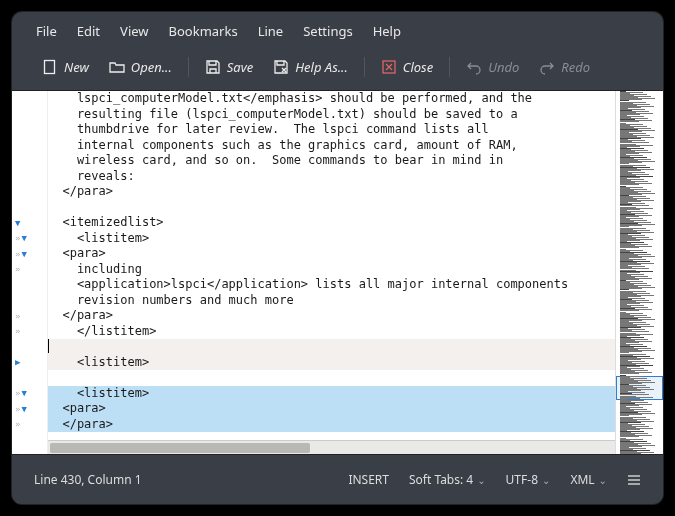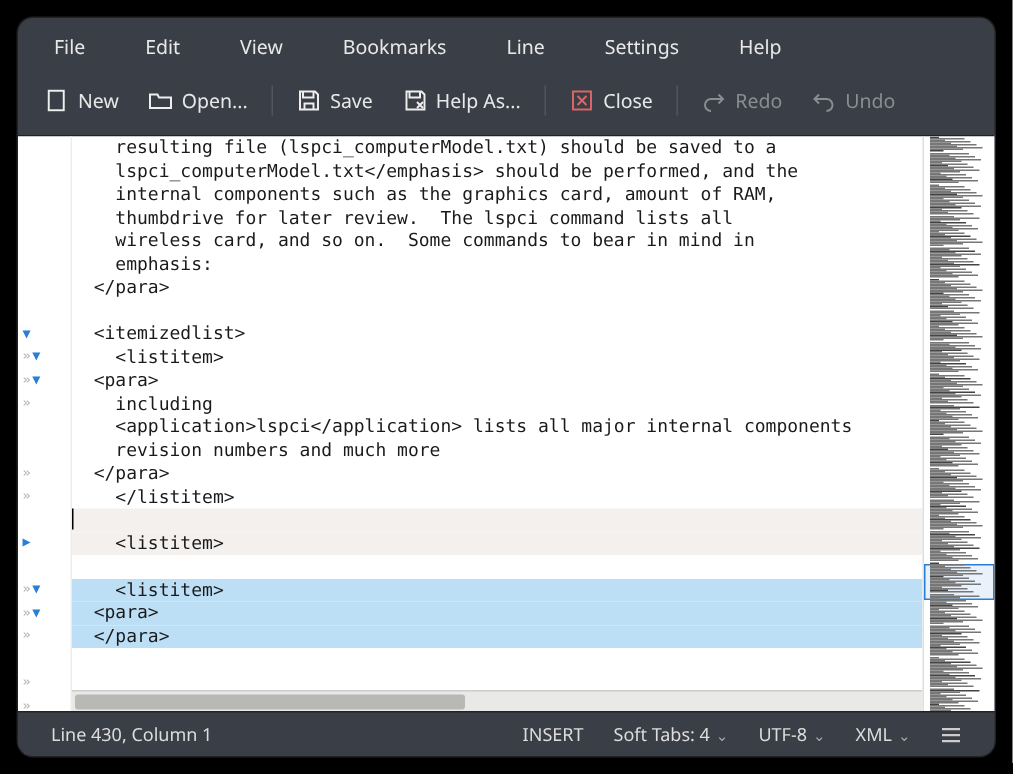--- a/index.html
+++ b/index.html
@@ -18,32 +18,33 @@
     width: 651px; height: 492px;
     background: #3a3e46;
     border-radius: 10px;
     display: flex;
     flex-direction: column;
     overflow: hidden;
     box-shadow: 0 0 0 1px #222;
   }
   .menubar {
     display: flex;
-    gap: 20px;
+    gap: 0;
     padding: 6px 14px 4px 14px;
     font-size: 13px;
     color: #e8e8e8;
     align-items: flex-end;
   }
   .menubar .menu-item { padding: 4px 10px; cursor: pointer; }
   .toolbar {
     display: flex;
     align-items: center;
-    padding: 4px 8px 8px 8px;
+    padding: 4px 8px 8px 20px;
     gap: 0;
+    font-style: italic;
   }
   .tool-btn {
     display: flex;
     align-items: center;
     gap: 6px;
     padding: 6px 10px;
     font-size: 13px;
     color: #e8e8e8;
     cursor: pointer;
     border-radius: 2px;
@@ -107,21 +108,21 @@
   .minimap .mm-viewport {
     position: absolute;
     left: 0; right: 0;
     height: 24px;
     border: 1px solid #2a7fd4;
     background: rgba(42,127,212,0.1);
   }
   .statusbar {
     display: flex;
     align-items: center;
-    padding: 6px 12px;
+    padding: 16px 12px;
     font-size: 12px;
     color: #ddd;
     background: #3a3e46;
     border-top: 1px solid #222;
   }
   .statusbar .spacer { flex: 1; }
   .statusbar .chunk { padding: 0 10px; display:flex; align-items:center; gap:4px; cursor:pointer;}
   .chev { font-size: 10px; color:#aaa;}
   .chev::after { content:"⌄"; }
   .cursor-bar {
@@ -204,32 +205,32 @@
             <rect x="2" y="2" width="12" height="12" fill="none" stroke="#d66" stroke-width="1.3"></rect>
             <path d="M5 5l6 6M11 5l-6 6" stroke="#d66" stroke-width="1.3"></path>
           </svg>
       </span>
       <span>Close</span>
     </div>
     <div class="tool-sep"></div>
     <div class="tool-btn disabled">
       <span class="tool-icon">
         <svg viewBox="0 0 16 16">
+            <path d="M5 4L2 7l3 3M2 7h8a4 4 0 0 1 0 8" fill="none" stroke="#8a8d93" stroke-width="1.3"></path>
+          </svg>
+      </span>
+      <span>Undo</span>
+    </div>
+    <div class="tool-btn disabled">
+      <span class="tool-icon">
+        <svg viewBox="0 0 16 16">
             <path d="M11 4l3 3-3 3M14 7H6a4 4 0 0 0 0 8" fill="none" stroke="#8a8d93" stroke-width="1.3"></path>
           </svg>
       </span>
       <span>Redo</span>
-    </div>
-    <div class="tool-btn disabled">
-      <span class="tool-icon">
-        <svg viewBox="0 0 16 16">
-            <path d="M5 4L2 7l3 3M2 7h8a4 4 0 0 1 0 8" fill="none" stroke="#8a8d93" stroke-width="1.3"></path>
-          </svg>
-      </span>
-      <span>Undo</span>
     </div>
   </div>
 
   <div class="editor-area">
     <div class="gutter">
       <div class="grow">
         <div class="gline"></div>
           <div class="gline"></div>
           <div class="gline"></div>
         <div class="gline"></div>
@@ -284,26 +285,26 @@
           </div>
         <div class="gline"></div>
         <div class="gline">
             <span class="angle"></span>
             <span class="fold fold-down"></span>
           </div>
       </div>
     </div>
     <div class="editor-column">
     <div class="content">
+      <div class="line">    lspci_computerModel.txt&lt;/emphasis&gt; should be performed, and the</div>
       <div class="line">    resulting file (lspci_computerModel.txt) should be saved to a</div>
-      <div class="line">    lspci_computerModel.txt&lt;/emphasis&gt; should be performed, and the</div>
+      <div class="line">    thumbdrive for later review.  The lspci command lists all</div>
       <div class="line">    internal components such as the graphics card, amount of RAM,</div>
-      <div class="line">    thumbdrive for later review.  The lspci command lists all</div>
       <div class="line">    wireless card, and so on.  Some commands to bear in mind in</div>
-      <div class="line">    emphasis:</div>
+      <div class="line">    reveals:</div>
       <div class="line">  &lt;/para&gt;</div>
       <div class="line"></div>
       <div class="line">  &lt;itemizedlist&gt;</div>
       <div class="line">    &lt;listitem&gt;</div>
       <div class="line">  &lt;para&gt;</div>
       <div class="line">    including</div>
       <div class="line">    &lt;application&gt;lspci&lt;/application&gt; lists all major internal components</div>
       <div class="line">    revision numbers and much more</div>
       <div class="line">  &lt;/para&gt;</div>
       <div class="line">    &lt;/listitem&gt;</div>

